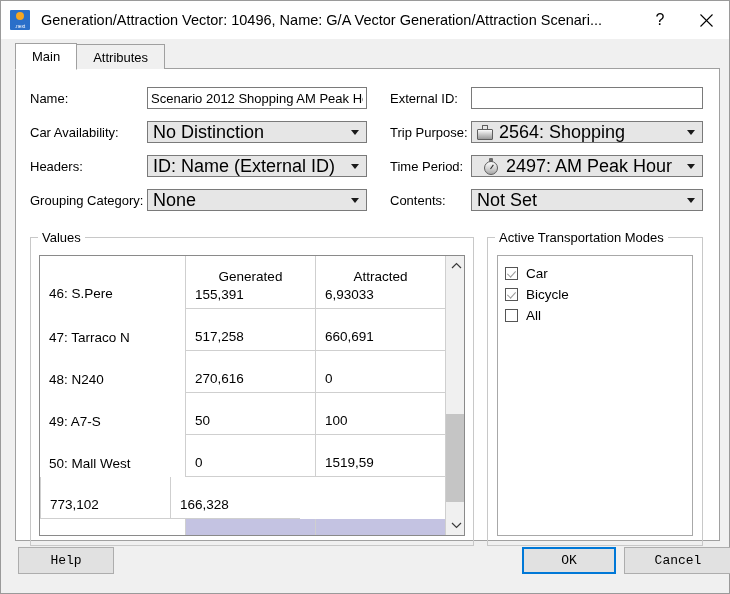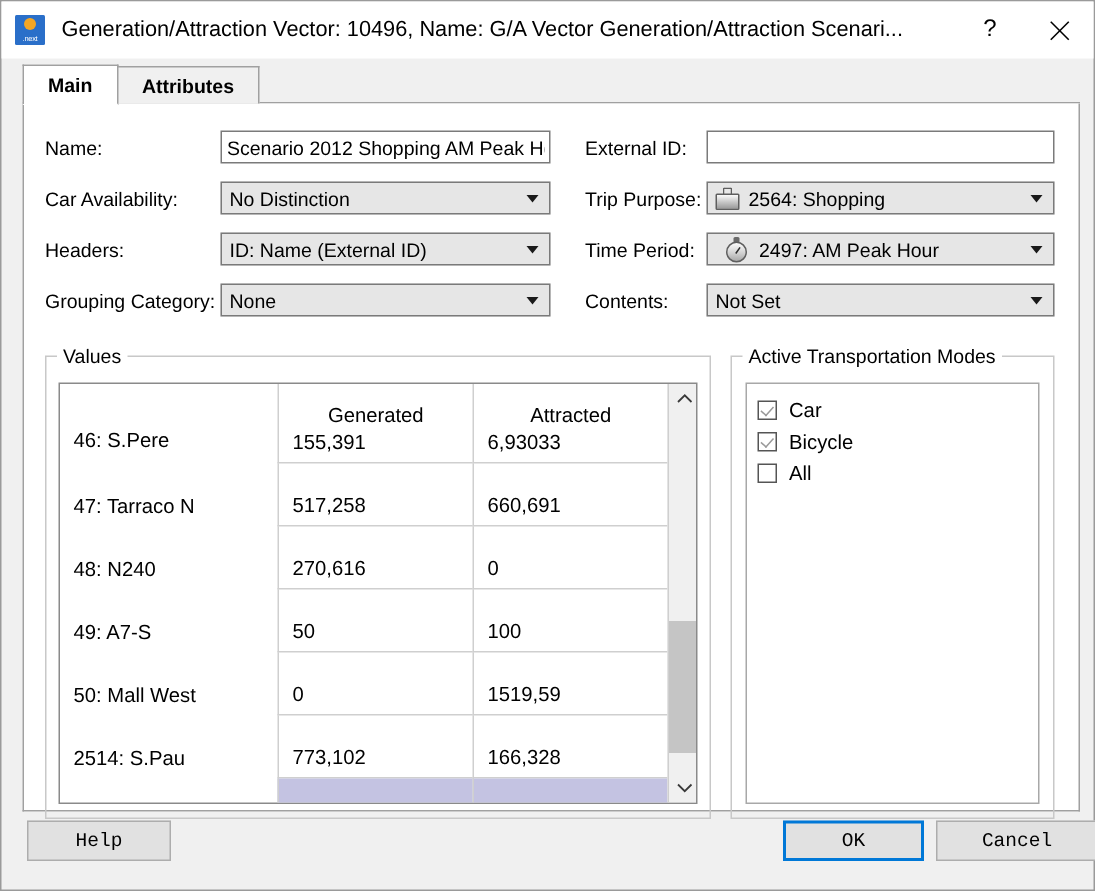--- a/index.html
+++ b/index.html
@@ -86,21 +86,20 @@
   .title-btn svg { display: block; }
 
   
   .tabstrip {
     position: relative;
     height: 30px;
     margin: 0 9px 0 14px;
     flex: 0 0 auto;
     display: flex;
     align-items: flex-end;
-    font-weight: bold;
   }
   .tabstrip::after {
     content: "";
     position: absolute;
     left: 0; right: 0; bottom: 0;
     height: 1px;
     background: #a0a0a0;
   }
   .tab {
     position: relative;
@@ -167,21 +166,21 @@
     outline: none;
   }
   .combo {
     height: 22px;
     box-sizing: border-box;
     border: 1px solid #7a7a7a;
     background: #e6e6e6;
     position: relative;
     display: flex;
     align-items: center;
-    font-size: 13px;
+    font-size: 18px;
     padding-left: 5px;
     overflow: hidden;
   }
   .combo .arrow {
     position: absolute;
     right: 7px;
     top: 50%;
     margin-top: -2px;
     width: 0; height: 0;
     border-left: 4.5px solid transparent;
@@ -548,21 +547,20 @@
           <div class="c-val">100</div>
         </div>
 
         <div class="tbl-row">
           <div class="c-label">50: Mall West</div>
           <div class="c-val">0</div>
           <div class="c-val">1519,59</div>
         </div>
 
         <div class="tbl-row">
-          <div class="c-label">2514: S.Pau</div>
           <div class="c-val">773,102</div>
           <div class="c-val">166,328</div>
         </div>
 
         <div class="tbl-row total-row">
           <div class="c-label">Total</div>
           <div class="c-val">5174,94</div>
           <div class="c-val">5174,94</div>
         </div>
       </div>

